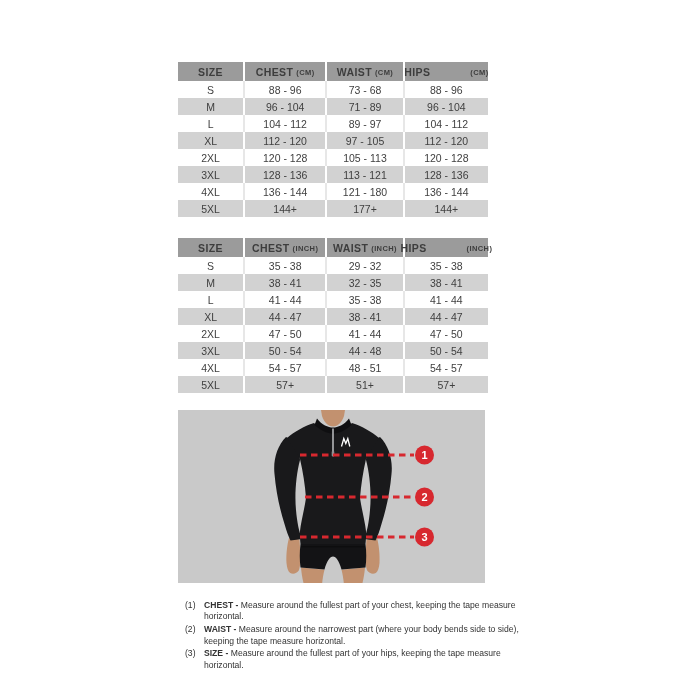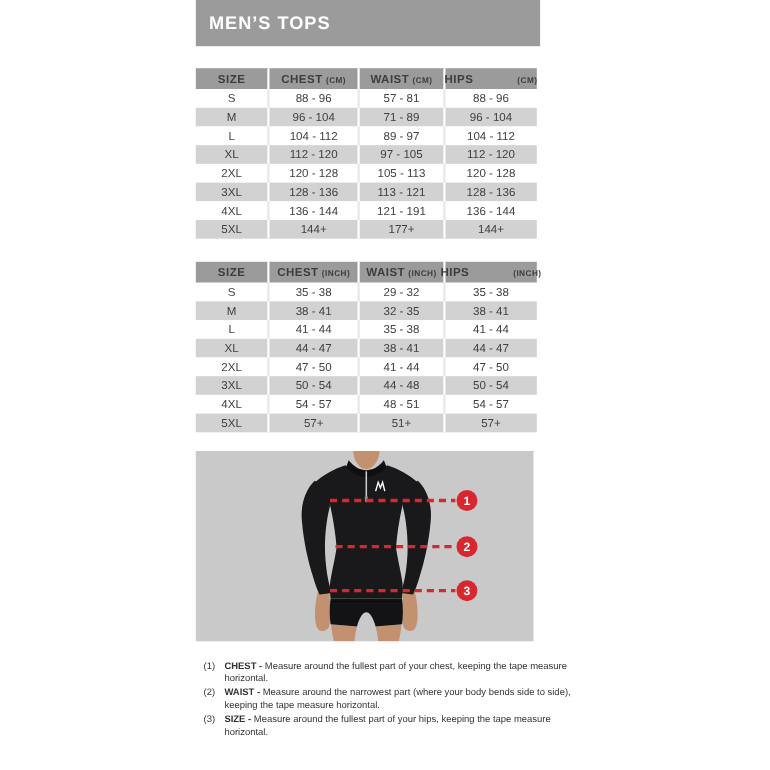--- a/index.html
+++ b/index.html
@@ -57,23 +57,20 @@
   .htm-item { display:flex; font-size:8.6px; line-height:1.32; margin-bottom:1.5px; }
   .htm-num { width:19px; flex:none; }
   .htm-text { margin:0; flex:1; }
   .htm-label { font-weight:bold; }
 </style>
 </head>
 <body>
 
 <div class="page">
 
-  <header class="title-bar">
-    <h1>MEN’S TOPS</h1>
-  </header>
 
   <section class="size-table" id="table-cm">
       <div class="trow thead">
         <div class="tcell c0">
           <span>SIZE</span>
         </div>
         <div class="tcell c1">
           <span>CHEST</span>
           <span class="unit">(CM)</span>
         </div>
@@ -82,21 +79,21 @@
           <span class="unit">(CM)</span>
         </div>
         <div class="tcell c3">
           <span>HIPS</span>
           <span class="unit">(CM)</span>
         </div>
       </div>
       <div class="trow data">
         <div class="tcell c0">S</div>
         <div class="tcell c1">88 - 96</div>
-        <div class="tcell c2">57 - 81</div>
+        <div class="tcell c2">73 - 68</div>
         <div class="tcell c3">88 - 96</div>
       </div>
       <div class="trow data alt">
         <div class="tcell c0">M</div>
         <div class="tcell c1">96 - 104</div>
         <div class="tcell c2">71 - 89</div>
         <div class="tcell c3">96 - 104</div>
       </div>
       <div class="trow data">
         <div class="tcell c0">L</div>
@@ -118,21 +115,21 @@
       </div>
       <div class="trow data alt">
         <div class="tcell c0">3XL</div>
         <div class="tcell c1">128 - 136</div>
         <div class="tcell c2">113 - 121</div>
         <div class="tcell c3">128 - 136</div>
       </div>
       <div class="trow data">
         <div class="tcell c0">4XL</div>
         <div class="tcell c1">136 - 144</div>
-        <div class="tcell c2">121 - 191</div>
+        <div class="tcell c2">121 - 180</div>
         <div class="tcell c3">136 - 144</div>
       </div>
       <div class="trow data alt">
         <div class="tcell c0">5XL</div>
         <div class="tcell c1">144+</div>
         <div class="tcell c2">177+</div>
         <div class="tcell c3">144+</div>
       </div>
     </section>
   <section class="size-table" id="table-inch">

